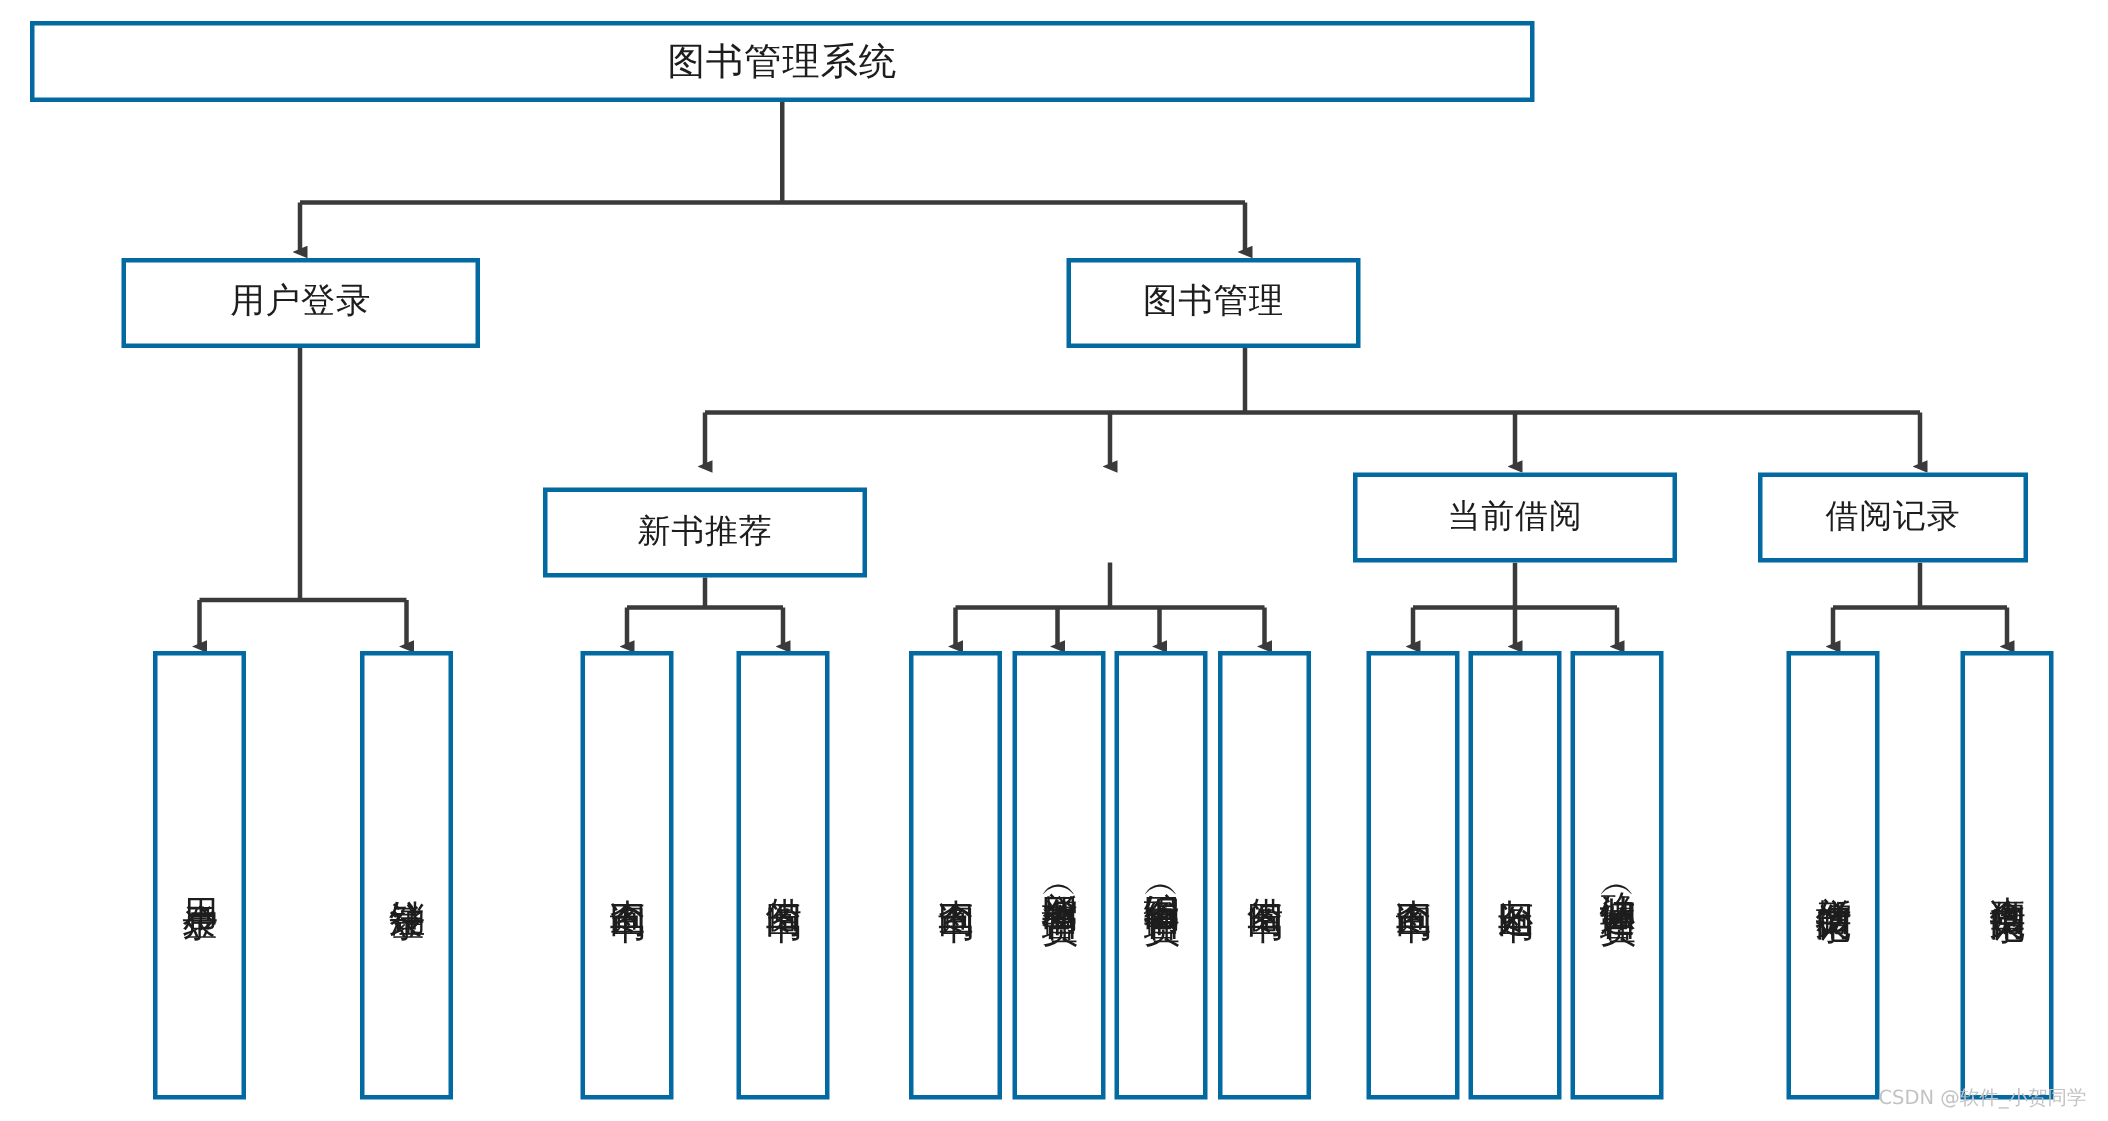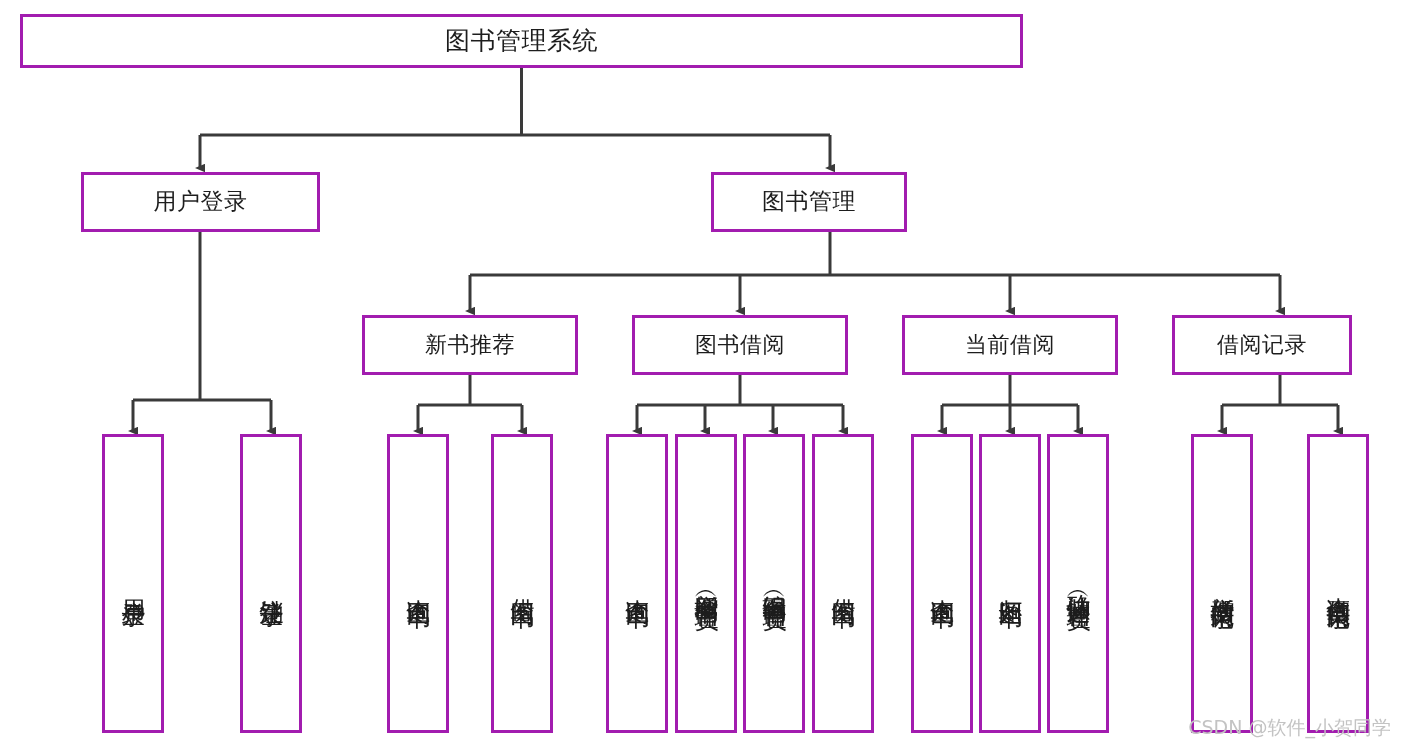--- a/index.html
+++ b/index.html
@@ -21,21 +21,21 @@
     left: 0;
     top: 0;
     width: 1405px;
     height: 747px;
     pointer-events: none;
   }
   .node {
     position: absolute;
     box-sizing: border-box;
     background: #ffffff;
-    border: 3px solid #a21caf;
+    border: 3px solid #0369a1;
     display: flex;
     align-items: center;
     justify-content: center;
     color: #1d1d1d;
     z-index: 2;
   }
   .node-label {
     display: block;
     text-align: center;
     line-height: 1.12;
@@ -59,21 +59,21 @@
     font-size: 24px;
     line-height: 1.04;
     letter-spacing: 2px;
     white-space: nowrap;
     max-height: 268px;
   }
   #watermark {
     position: absolute;
     right: 14px;
     bottom: 6px;
-    font-size: 19px;
+    font-size: 13px;
     color: #c3c3c3;
     white-space: nowrap;
     z-index: 5;
     font-family: "DejaVu Sans", "Liberation Sans", sans-serif;
   }
 </style>
 </head>
 <body>
 
 <div id="canvas">
@@ -135,27 +135,24 @@
   </div>
 
   <div class="node lvl-2" style="left:81px; top:172px; width:239px; height:60px;">
     <span class="node-label">用户登录</span>
   </div>
 
   <div class="node lvl-2" style="left:711px; top:172px; width:196px; height:60px;">
     <span class="node-label">图书管理</span>
   </div>
 
-  <div class="node lvl-3" style="left:362px; top:315px; width:216px; height:60px;">
+  <div class="node lvl-3" style="left:362px; top:325px; width:216px; height:60px;">
     <span class="node-label">新书推荐</span>
   </div>
 
-  <div class="node lvl-3" style="left:632px; top:315px; width:216px; height:60px;">
-    <span class="node-label">图书借阅</span>
-  </div>
 
   <div class="node lvl-3" style="left:902px; top:315px; width:216px; height:60px;">
     <span class="node-label">当前借阅</span>
   </div>
 
   <div class="node lvl-3" style="left:1172px; top:315px; width:180px; height:60px;">
     <span class="node-label">借阅记录</span>
   </div>
 
   <div class="node leaf" style="left:102px; top:434px; width:62px; height:299px;">

